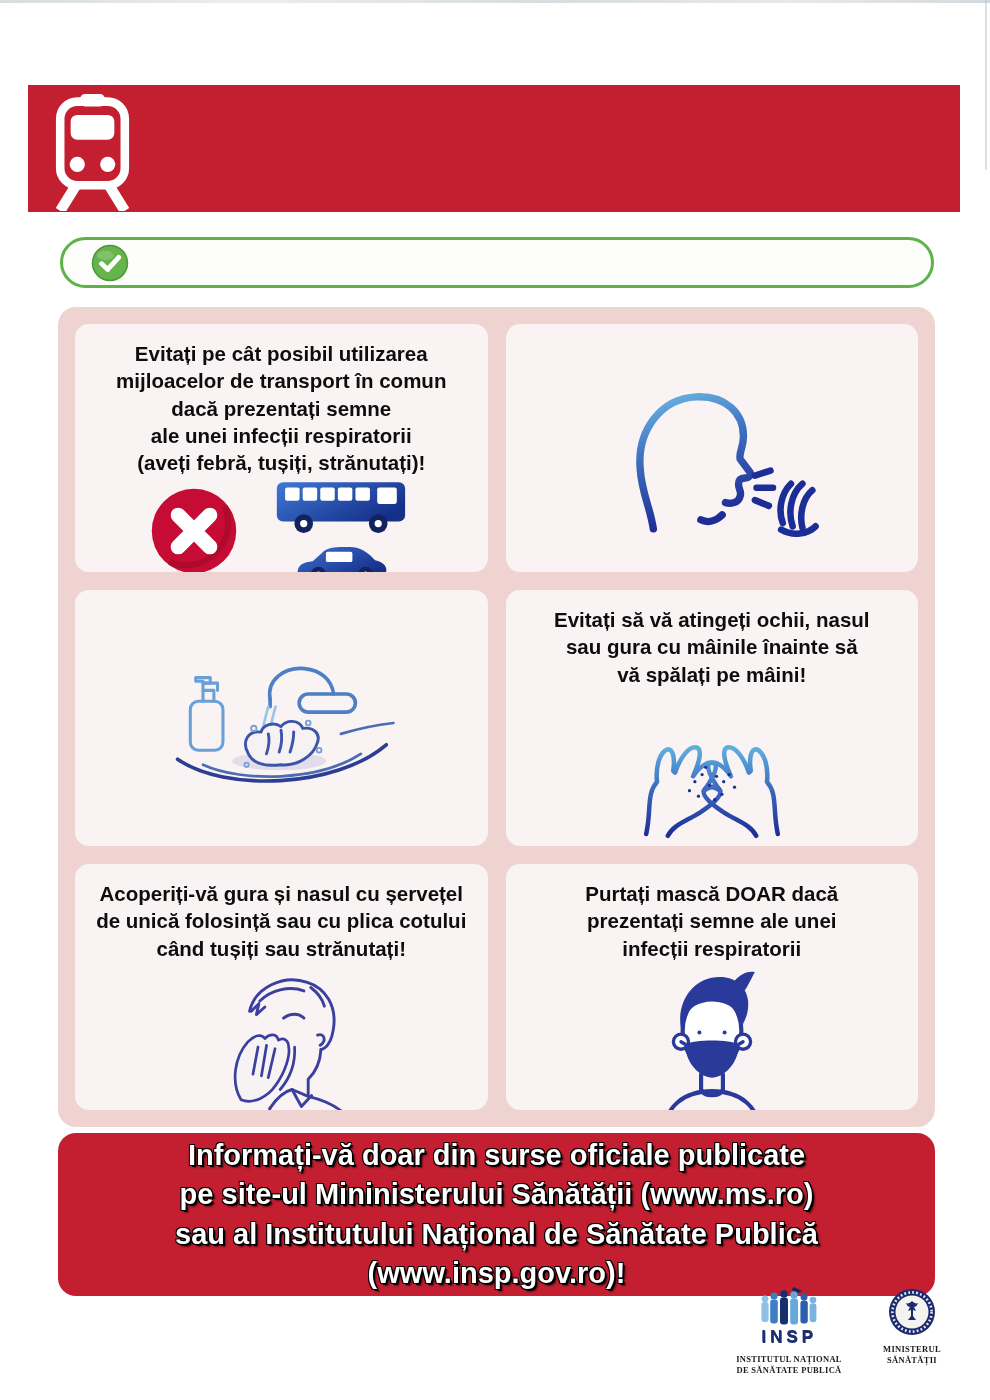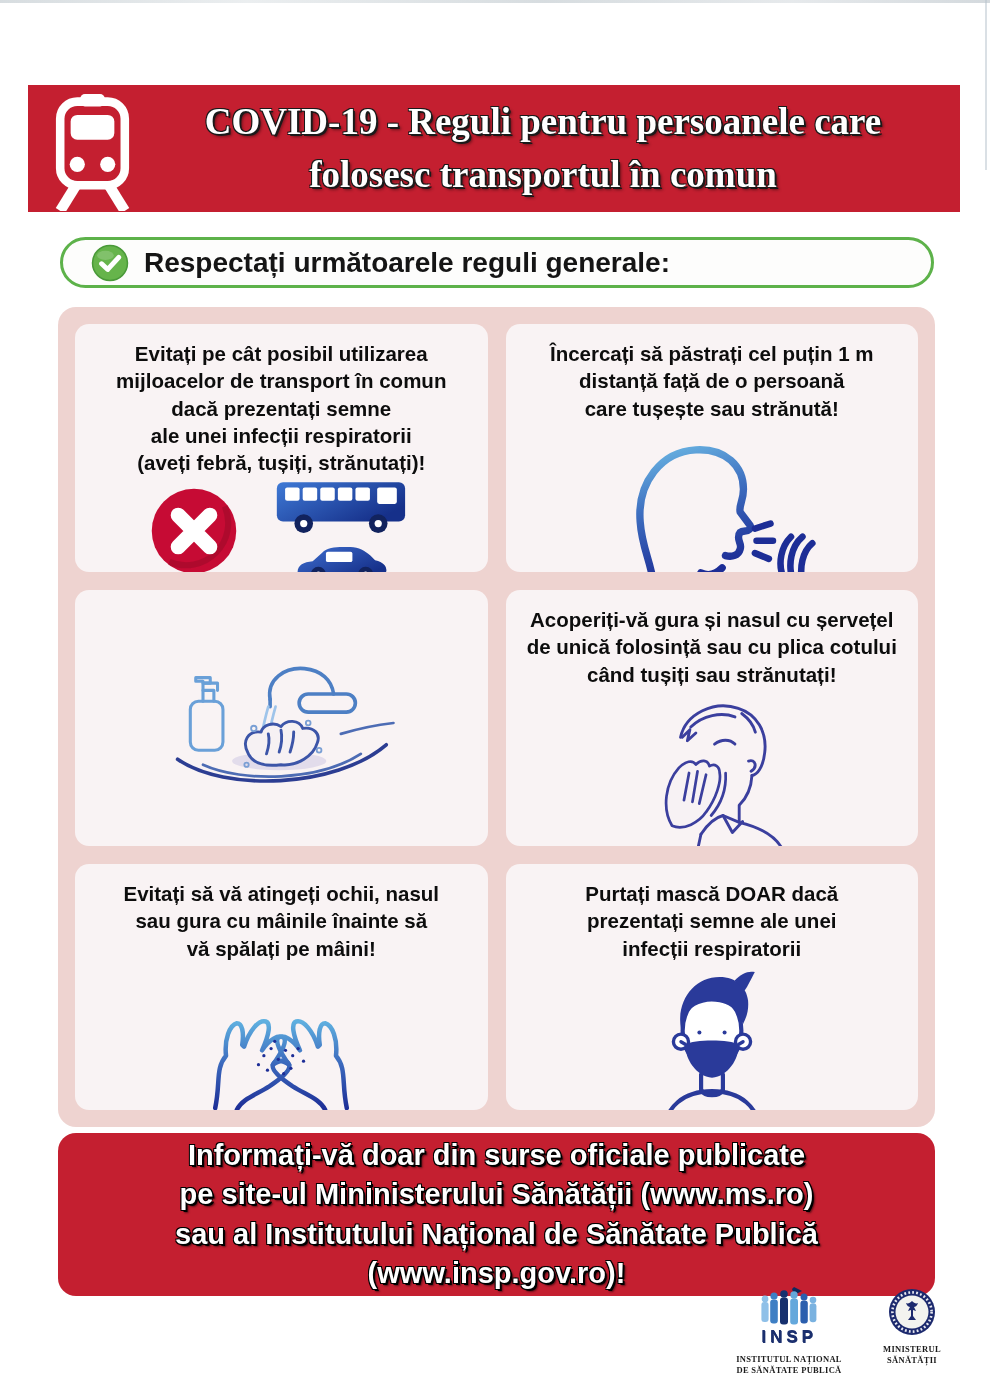--- a/index.html
+++ b/index.html
@@ -65,33 +65,30 @@
       <svg width="95" height="119" viewBox="0 0 100 125" aria-hidden="true">
         <rect x="16" y="10" width="68" height="88" rx="18" fill="none" stroke="#ffffff" stroke-width="9"></rect>
         <rect x="37" y="2" width="26" height="13" rx="5" fill="#ffffff"></rect>
         <rect x="27" y="24" width="46" height="26" rx="7" fill="#ffffff"></rect>
         <circle cx="34" cy="76" r="8" fill="#ffffff"></circle>
         <circle cx="66" cy="76" r="8" fill="#ffffff"></circle>
         <path d="M34,96 L16,125" stroke="#ffffff" stroke-width="11"></path>
         <path d="M66,96 L84,125" stroke="#ffffff" stroke-width="11"></path>
       </svg>
     </div>
-    <h1 class="banner-title">COVID-19 - Reguli pentru persoanele care
-folosesc transportul în comun</h1>
   </header>
 
   <div class="rules-pill">
     <span style="display:flex;">
       <svg width="38" height="38" viewBox="0 0 100 100" aria-hidden="true">
         <circle cx="50" cy="50" r="46" fill="#66b44b" stroke="#4a9a39" stroke-width="4"></circle>
         <ellipse cx="38" cy="30" rx="22" ry="12" fill="#ffffff" opacity="0.18"></ellipse>
         <path d="M28,52 L44,67 L73,35" fill="none" stroke="#ffffff" stroke-width="13" stroke-linecap="round" stroke-linejoin="round"></path>
       </svg>
     </span>
-    <span class="pill-label">Respectați următoarele reguli generale:</span>
   </div>
 
   <section class="cards">
 
     <article class="card">
       <p class="card-text">Evitați pe cât posibil utilizarea
 mijloacelor de transport în comun
 dacă prezentați semne
 ale unei infecții respiratorii
 (aveți febră, tușiți, strănutați)!</p>
@@ -141,23 +138,20 @@
                 <circle cx="80" cy="34" r="8" fill="#12235e"></circle>
                   <circle cx="80" cy="34" r="3" fill="#ffffff"></circle>
               </svg>
             </span>
           </div>
         </div>
       </div>
     </article>
 
     <article class="card">
-      <p class="card-text">Încercați să păstrați cel puțin 1 m
-distanță față de o persoană
-care tușește sau strănută!</p>
       <div class="card-icon">
         <svg width="225" height="168" viewBox="0 0 270 205" aria-hidden="true">
           <defs>
               <linearGradient id="cg" x1="0" y1="0" x2="0.25" y2="1">
             <stop offset="0" stop-color="#6cb8e4"></stop>
                 <stop offset="0.45" stop-color="#3e6fc0"></stop>
                 <stop offset="1" stop-color="#1d2d96"></stop>
           </linearGradient>
             </defs>
           <g fill="none" stroke-linecap="round" stroke-linejoin="round">
@@ -213,47 +207,20 @@
                 <circle cx="92" cy="132" r="2.4"></circle>
             </g>
             <path d="M16,126 C68,162 190,158 246,110" stroke="#2c3d92" stroke-width="4"></path>
             <path d="M44,132 C88,152 172,150 218,120" stroke="#4d6cb4" stroke-width="3"></path>
           </g>
         </svg>
       </div>
     </article>
 
     <article class="card">
-      <p class="card-text">Acoperiți-vă gura și nasul cu șervețel
-de unică folosință sau cu plica cotului
-când tușiți sau strănutați!</p>
-      <div class="card-icon">
-        <svg width="190" height="170" viewBox="0 0 210 200" aria-hidden="true">
-          <g fill="none" stroke="#3b3f9e" stroke-width="3.4" stroke-linecap="round" stroke-linejoin="round">
-            <path d="M68,58 C74,30 108,14 136,24 C158,31 170,52 167,76 C165,94 158,102 152,103"></path>
-            <path d="M80,46 C94,32 116,28 132,34"></path>
-            <path d="M70,58 L79,49 L76,62 L86,53"></path>
-            <path d="M140,30 C148,36 154,44 156,52"></path>
-            <path d="M148,86 C156,83 159,93 151,98"></path>
-            <path d="M152,103 C151,120 145,130 137,138 L137,158"></path>
-            <path d="M92,172 C100,160 110,152 118,150 L137,158 C162,164 180,174 188,190 L188,200"></path>
-            <path d="M118,150 L129,170 L141,157"></path>
-            <path d="M92,172 L86,200"></path>
-            <path d="M108,66 C116,60 126,60 132,66"></path>
-          </g>
-          <g stroke="#3b3f9e" stroke-width="3.2" stroke-linecap="round" stroke-linejoin="round">
-            <path d="M58,162 C46,142 50,112 66,94 C74,86 82,84 86,90 C92,84 100,84 102,92 C108,88 114,92 114,100 C116,110 110,130 98,146 C90,158 72,168 58,162 Z" fill="#f7f2f4"></path>
-            <path d="M78,100 L72,132 M88,98 L82,134 M98,102 L90,136" fill="none"></path>
-            <path d="M104,150 C116,136 122,118 121,100" fill="none"></path>
-          </g>
-        </svg>
-      </div>
-    </article>
-
-    <article class="card">
       <p class="card-text">Evitați să vă atingeți ochii, nasul
 sau gura cu mâinile înainte să
 vă  spălați pe mâini!</p>
       <div class="card-icon">
         <svg width="208" height="155" viewBox="0 0 230 172" aria-hidden="true">
           <defs>
               <linearGradient id="dh" x1="0" y1="0" x2="0" y2="1">
             <stop offset="0" stop-color="#5fb0e0"></stop>
                 <stop offset="0.5" stop-color="#3a66bb"></stop>
                 <stop offset="1" stop-color="#1d2d96"></stop>
@@ -269,20 +236,47 @@
               <circle cx="112" cy="108" r="1.8"></circle>
             <circle cx="90" cy="114" r="1.8"></circle>
               <circle cx="120" cy="98" r="1.8"></circle>
               <circle cx="100" cy="120" r="1.8"></circle>
             <circle cx="128" cy="104" r="1.8"></circle>
               <circle cx="134" cy="96" r="1.8"></circle>
               <circle cx="126" cy="118" r="1.8"></circle>
             <circle cx="140" cy="110" r="1.8"></circle>
               <circle cx="118" cy="124" r="1.8"></circle>
               <circle cx="108" cy="88" r="1.8"></circle>
+          </g>
+        </svg>
+      </div>
+    </article>
+
+    <article class="card">
+      <p class="card-text">Acoperiți-vă gura și nasul cu șervețel
+de unică folosință sau cu plica cotului
+când tușiți sau strănutați!</p>
+      <div class="card-icon">
+        <svg width="190" height="170" viewBox="0 0 210 200" aria-hidden="true">
+          <g fill="none" stroke="#3b3f9e" stroke-width="3.4" stroke-linecap="round" stroke-linejoin="round">
+            <path d="M68,58 C74,30 108,14 136,24 C158,31 170,52 167,76 C165,94 158,102 152,103"></path>
+            <path d="M80,46 C94,32 116,28 132,34"></path>
+            <path d="M70,58 L79,49 L76,62 L86,53"></path>
+            <path d="M140,30 C148,36 154,44 156,52"></path>
+            <path d="M148,86 C156,83 159,93 151,98"></path>
+            <path d="M152,103 C151,120 145,130 137,138 L137,158"></path>
+            <path d="M92,172 C100,160 110,152 118,150 L137,158 C162,164 180,174 188,190 L188,200"></path>
+            <path d="M118,150 L129,170 L141,157"></path>
+            <path d="M92,172 L86,200"></path>
+            <path d="M108,66 C116,60 126,60 132,66"></path>
+          </g>
+          <g stroke="#3b3f9e" stroke-width="3.2" stroke-linecap="round" stroke-linejoin="round">
+            <path d="M58,162 C46,142 50,112 66,94 C74,86 82,84 86,90 C92,84 100,84 102,92 C108,88 114,92 114,100 C116,110 110,130 98,146 C90,158 72,168 58,162 Z" fill="#f7f2f4"></path>
+            <path d="M78,100 L72,132 M88,98 L82,134 M98,102 L90,136" fill="none"></path>
+            <path d="M104,150 C116,136 122,118 121,100" fill="none"></path>
           </g>
         </svg>
       </div>
     </article>
 
     <article class="card">
       <p class="card-text">Purtați mască DOAR dacă
 prezentați semne ale unei
 infecții respiratorii</p>
       <div class="card-icon">

